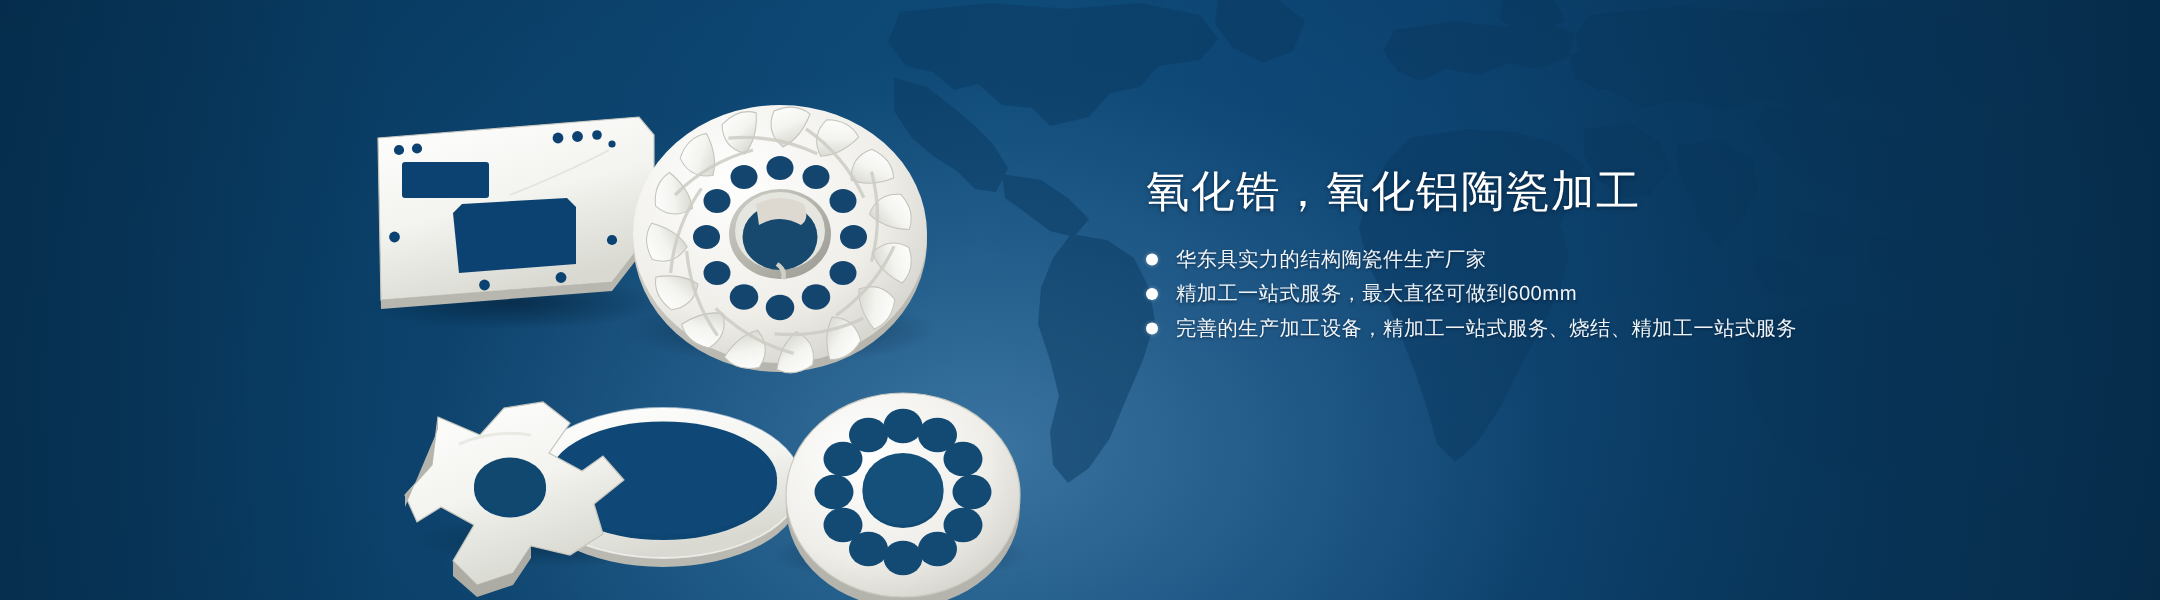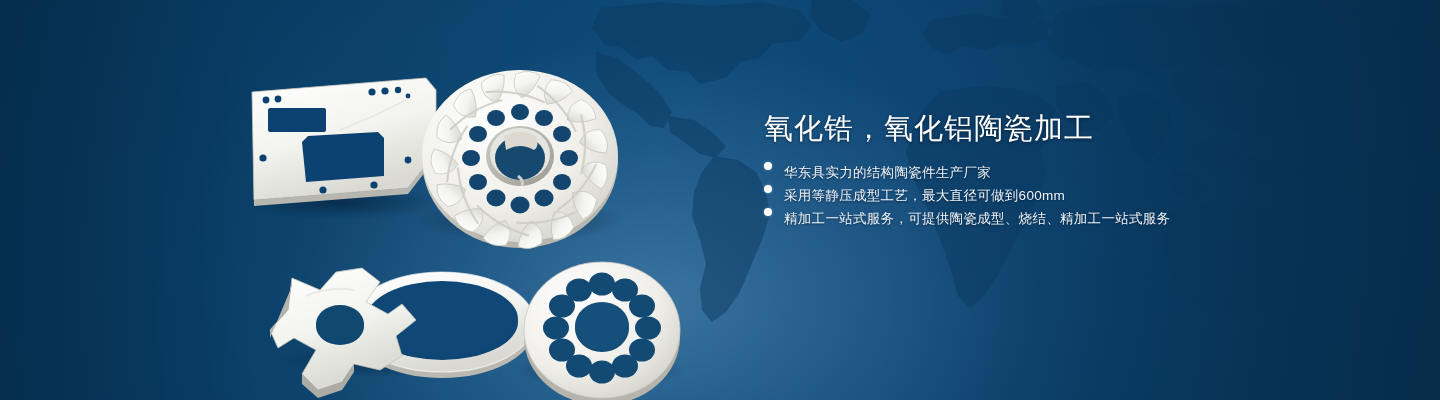--- a/index.html
+++ b/index.html
@@ -68,20 +68,21 @@
     letter-spacing: 1px;
     color: #ffffff;
     font-weight: normal;
     margin: 0 0 14px 0;
     text-shadow: 0 1px 3px rgba(0,20,42,0.65);
     white-space: nowrap;
   }
   .bullets { list-style: none; margin: 0; padding: 0; }
   .bullet {
     display: flex;
+    align-items: center;
     height: 22px;
     margin-bottom: 1px;
   }
   .dot {
     width: 8px;
     height: 8px;
     border-radius: 50%;
     background: #ffffff;
     flex: 0 0 8px;
     margin-right: 12px;
@@ -319,22 +320,22 @@
   <div class="copy">
     <h1 class="headline">氧化锆，氧化铝陶瓷加工</h1>
 
     <ul class="bullets">
       <li class="bullet">
         <span class="dot"></span>
         <span class="bullet-text">华东具实力的结构陶瓷件生产厂家</span>
       </li>
       <li class="bullet">
         <span class="dot"></span>
-        <span class="bullet-text">采用等静压成型工艺，最大直径可做到600mm</span>
+        <span class="bullet-text">精加工一站式服务，最大直径可做到600mm</span>
       </li>
       <li class="bullet">
         <span class="dot"></span>
-        <span class="bullet-text">精加工一站式服务，可提供陶瓷成型、烧结、精加工一站式服务</span>
+        <span class="bullet-text">完善的生产加工设备，精加工一站式服务、烧结、精加工一站式服务</span>
       </li>
     </ul>
   </div>
 
 </div>
 
 </body></html>

